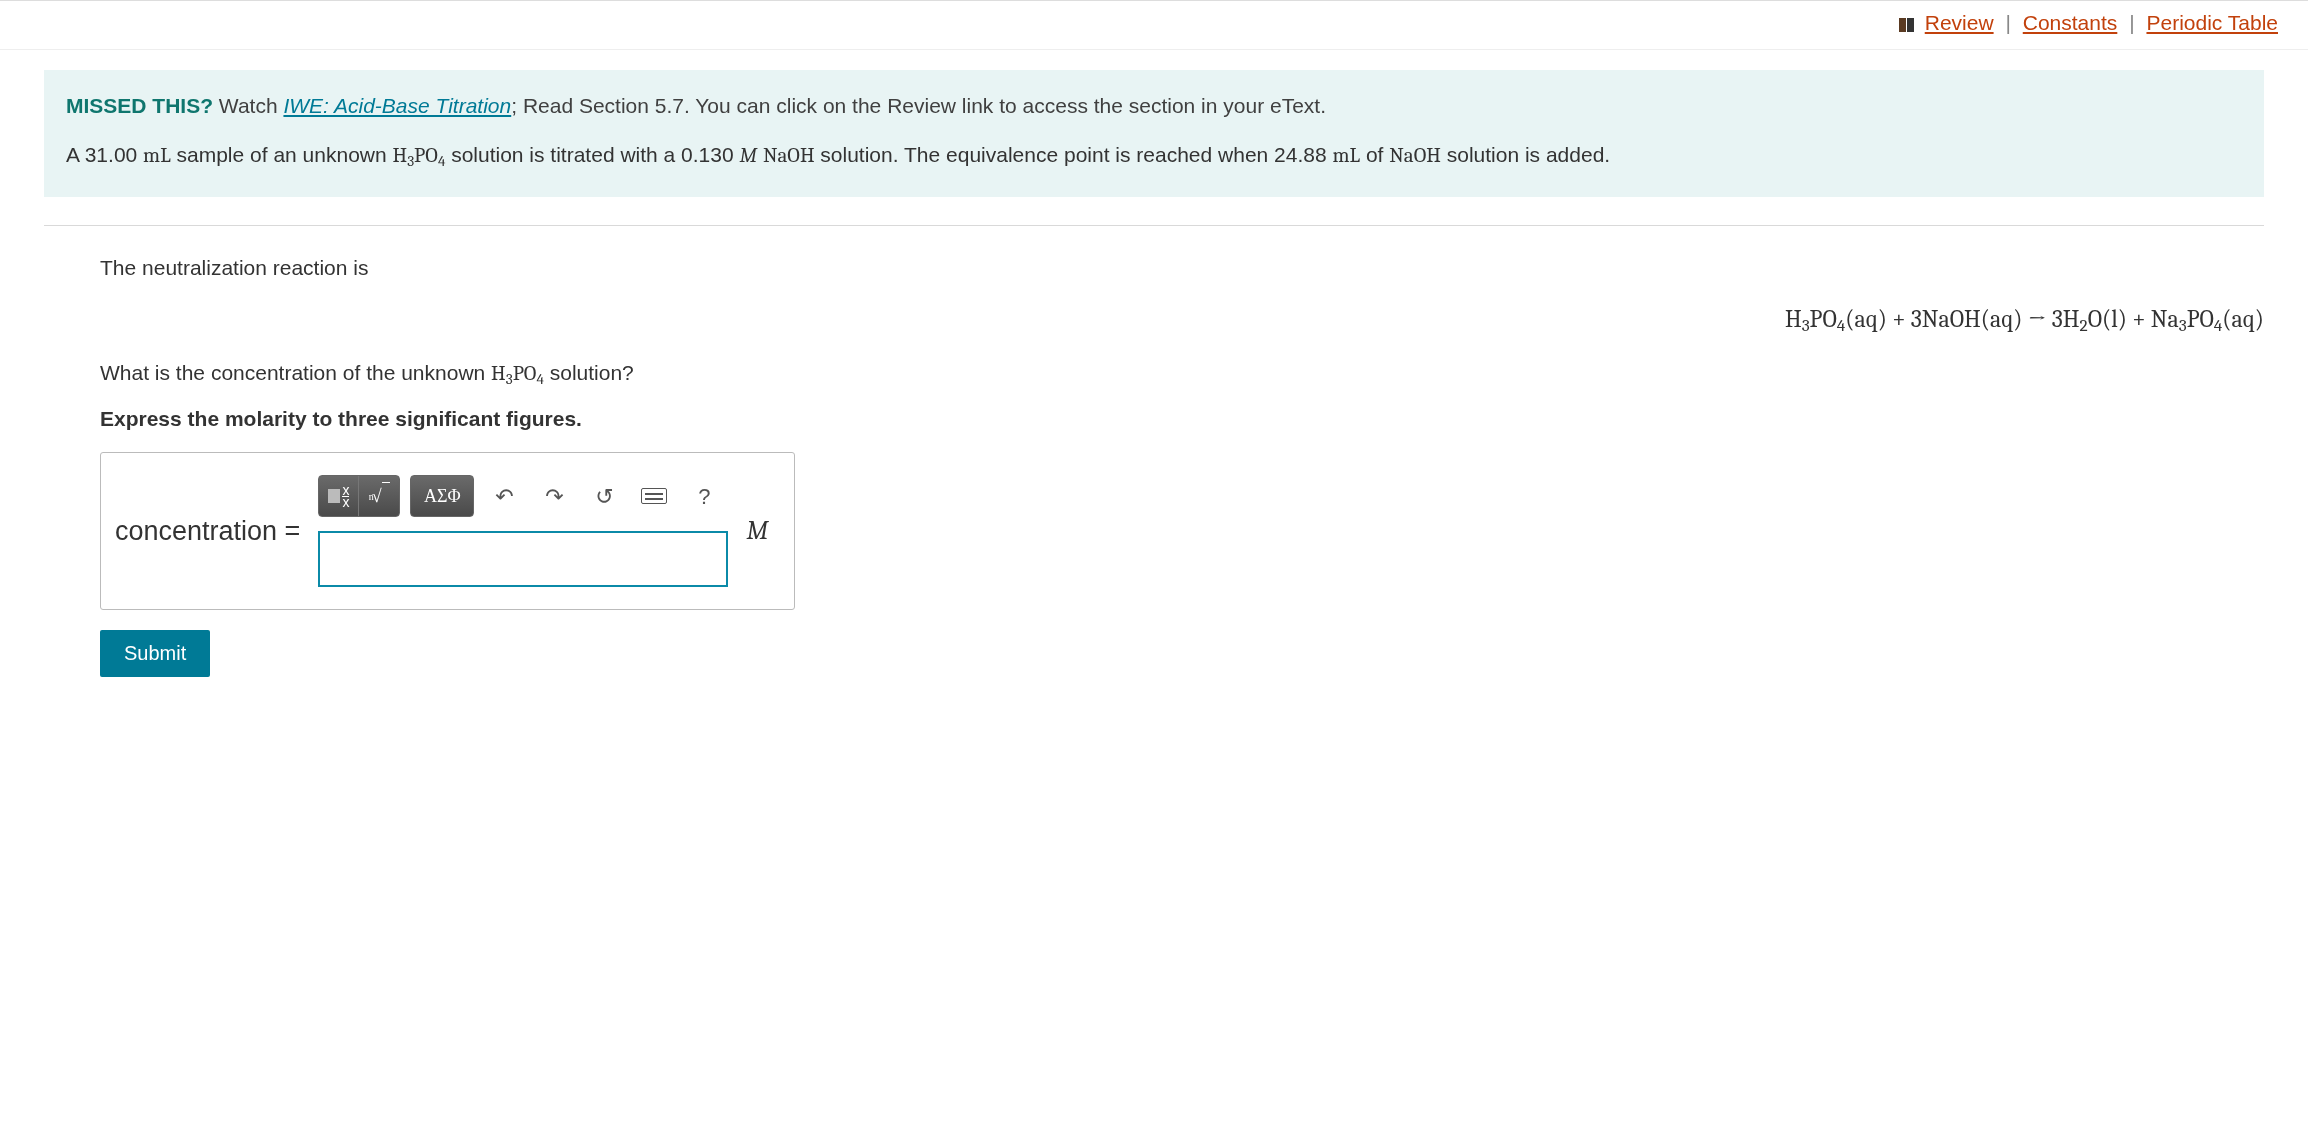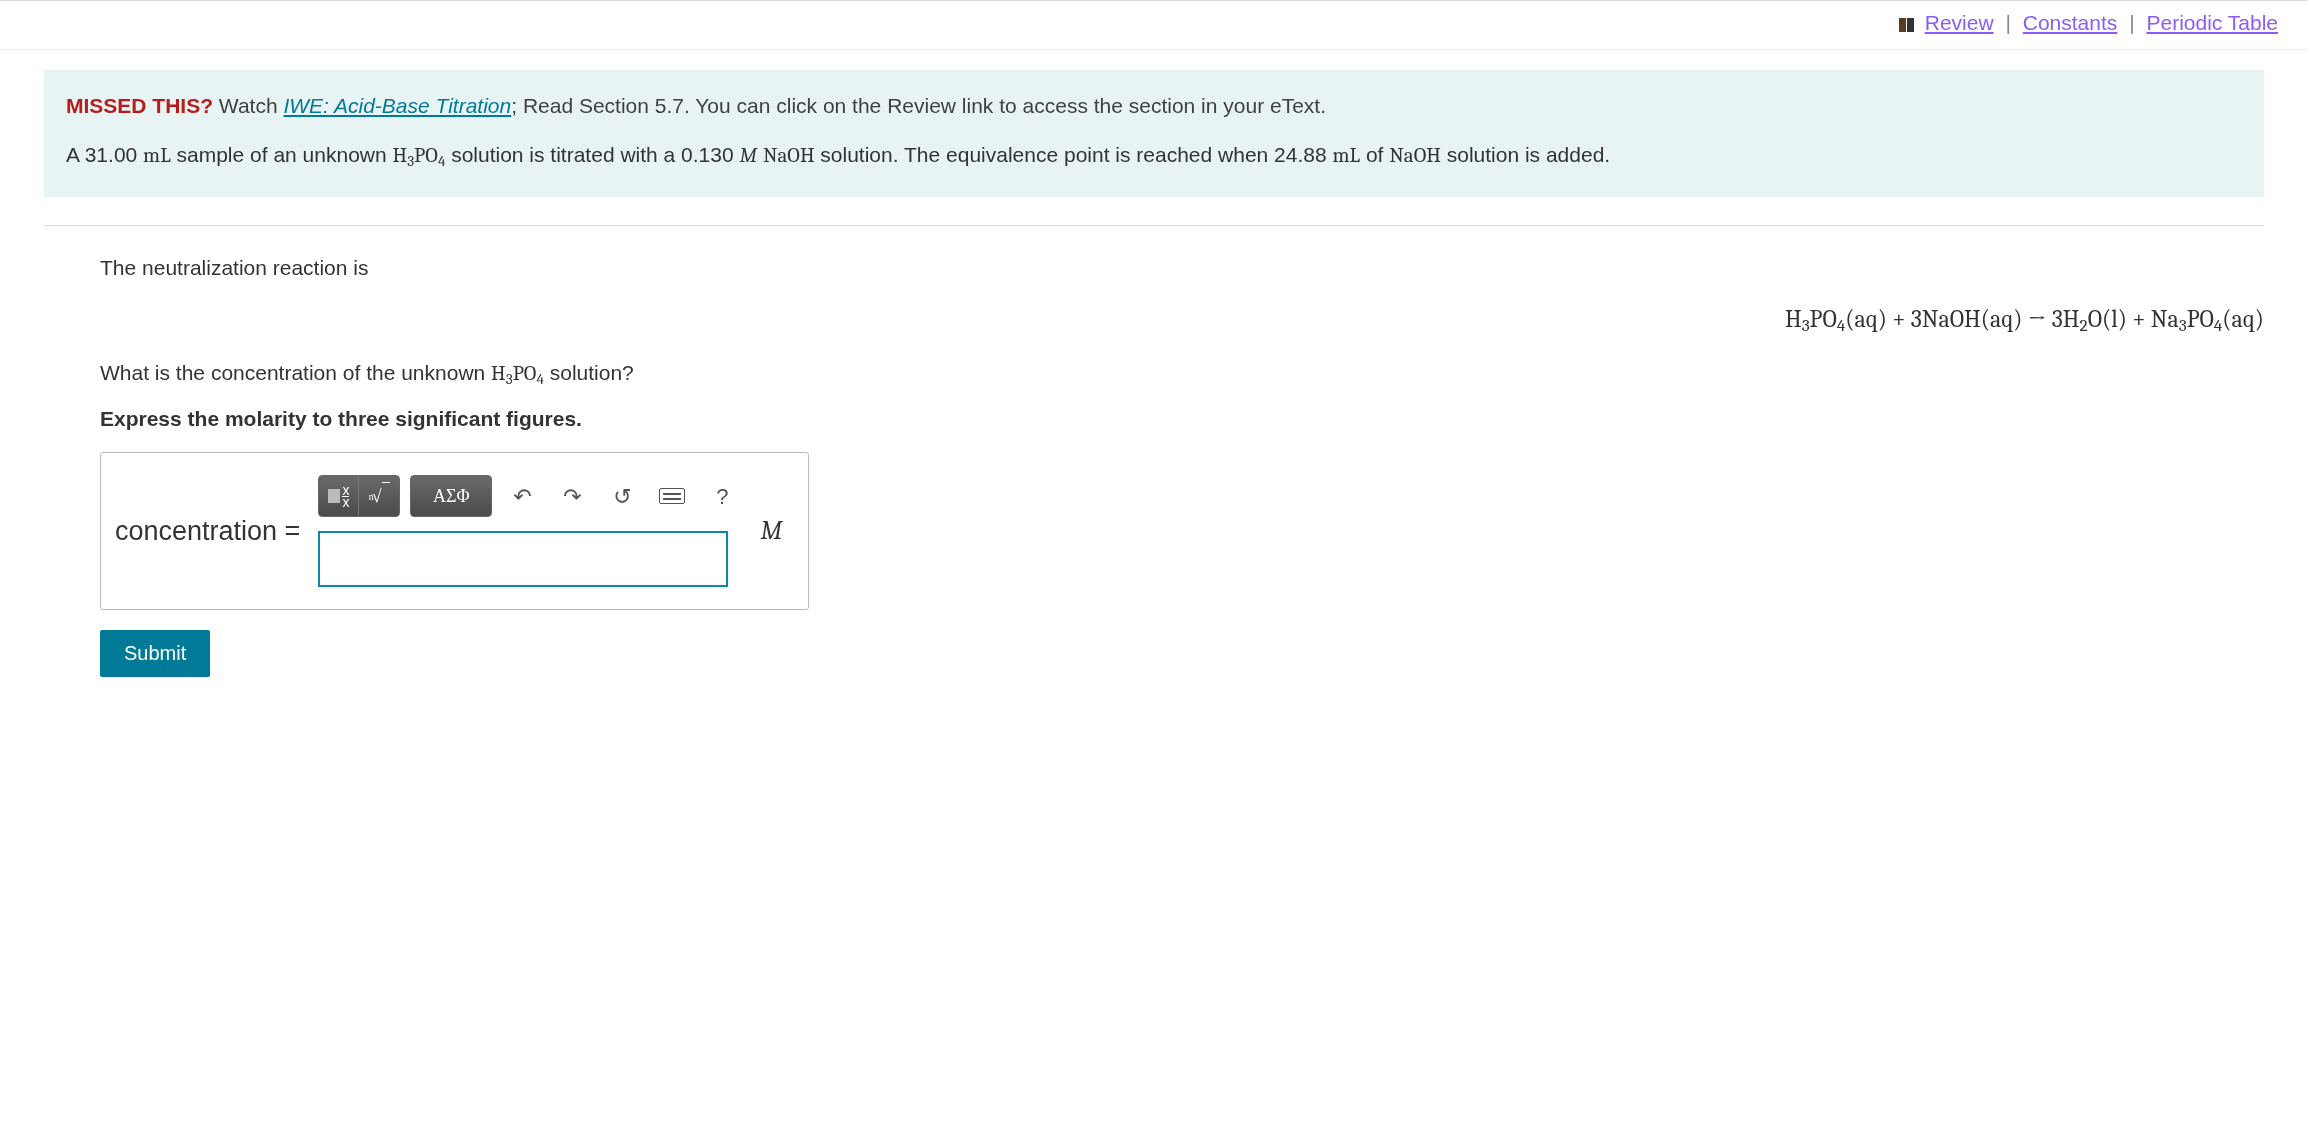--- a/index.html
+++ b/index.html
@@ -11,34 +11,34 @@
     padding: 0;
   }
   .container { width: 100%; }
   .topbar {
     border-top: 1px solid #ddd;
     border-bottom: 1px solid #eee;
     padding: 10px 30px 12px;
     text-align: right;
     font-size: 21px;
   }
-  .topbar a { color: #8b5cf6; }
+  .topbar a { color: #c2410c; }
   .topbar .sep { color: #888; margin: 0 6px; }
   .booklet-icon { display: inline-block; vertical-align: -2px; margin-right: 4px; }
   .booklet-icon span { display:inline-block; width:7px; height:14px; background:#5a3a22; margin-right:1px; }
   .booklet-icon span:last-child { background:#333; }
 
   .infobox {
     background: #e8f4f4;
     margin: 20px 44px 28px;
     padding: 20px 22px 24px;
     font-size: 21px;
     line-height: 1.55;
   }
-  .missed { font-weight: bold; color:#b91c1c; }
+  .missed { font-weight: bold; color:#0f766e; }
   .italic { color:#404040;text-align:right; }
   .lnk { color:#007a96; text-decoration: underline; font-style: italic; }
   .rm { font-family: "Cambria", "Times New Roman", serif; font-style: normal; }
   .mi { font-family: "Cambria", "Times New Roman", serif; font-style: italic; }
   sub { font-size: 0.72em; vertical-align: -0.25em; font-style: normal; }
 
   .divider { border-top: 1px solid #d9d9d9; margin: 0 44px; }
 
   .part-header {
     background: #f4f4f4;
@@ -168,21 +168,21 @@
                   <span class="frac-ico">
                     <span class="t">x</span>
                     <span class="b">x</span>
                   </span>
                 </div>
               <div class="tool-btn">
                   <span class="root-ico"><span class="n">n</span>√<span class="bx">&nbsp;</span></span>
                 </div>
             </div>
             <div class="tool-grp">
-              <div class="tool-btn" style="width:80px; font-family:serif; font-size:18px;">ΑΣΦ</div>
+              <div class="tool-btn" style="width:62px; font-family:serif; font-size:18px;">ΑΣΦ</div>
             </div>
             <div class="tool-plain">↶</div>
             <div class="tool-plain">↷</div>
             <div class="tool-plain">↺</div>
             <div class="tool-plain">
                 <span class="kbd-icon"></span>
               </div>
             <div class="tool-plain">?</div>
           </div>
           <div class="ans-input"></div>

